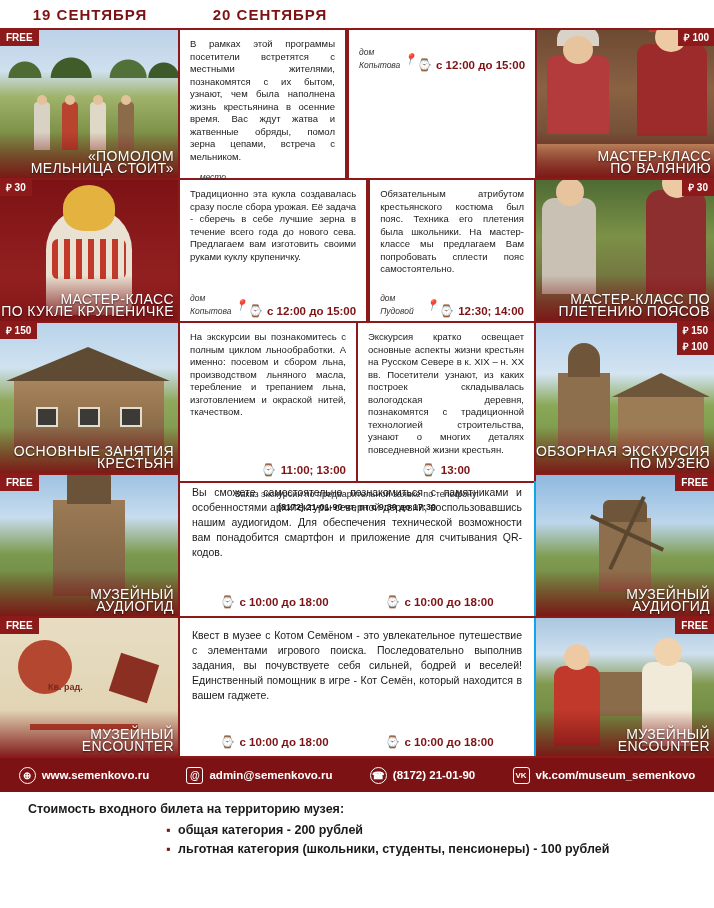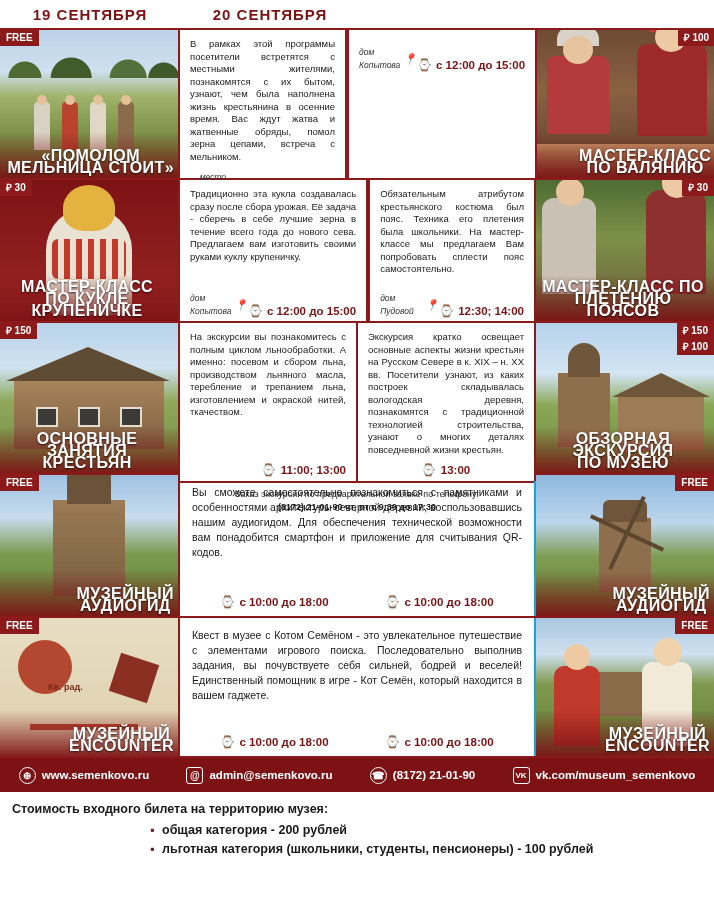--- a/index.html
+++ b/index.html
@@ -47,24 +47,24 @@
     flex: none;
   }
   .photo .grad {
     position: absolute; left:0; right:0; bottom:0; height: 46px;
     background: linear-gradient(to bottom, rgba(125,18,20,0), rgba(125,18,20,0.92));
   }
   .cap {
     position: absolute;
     bottom: 4px;
     right: 4px;
-    text-align: center;
+    text-align: right;
     color: #fff;
-    font-size: 16px;
-    font-weight: bold;
+    font-size: 14px;
+    font-weight: normal;
     line-height: 12px;
     letter-spacing: .4px;
     text-shadow: 0 1px 2px rgba(0,0,0,.7);
   }
   .badge {
     position: absolute;
     top: 0; left: 0;
     background: #8c1a1a;
     color: #fff;
     font-size: 10px;
@@ -179,20 +179,21 @@
   }
   .cicon.sq { border-radius: 3px; }
 
   
   .prices {
     padding: 8px 12px 6px 12px;
     font-size: 12.5px;
     line-height: 19px;
     font-weight: bold;
     color: #1a1a1a;
+    margin-left: 16px;
   }
   .prices .lead { margin-bottom: 2px; }
   .prices ul { margin: 0; padding-left: 150px; list-style: none; }
   .prices li { position: relative; }
   .prices li:before {
     content: "\25AA";
     position: absolute;
     left: -12px;
     color: #7d1214;
   }

